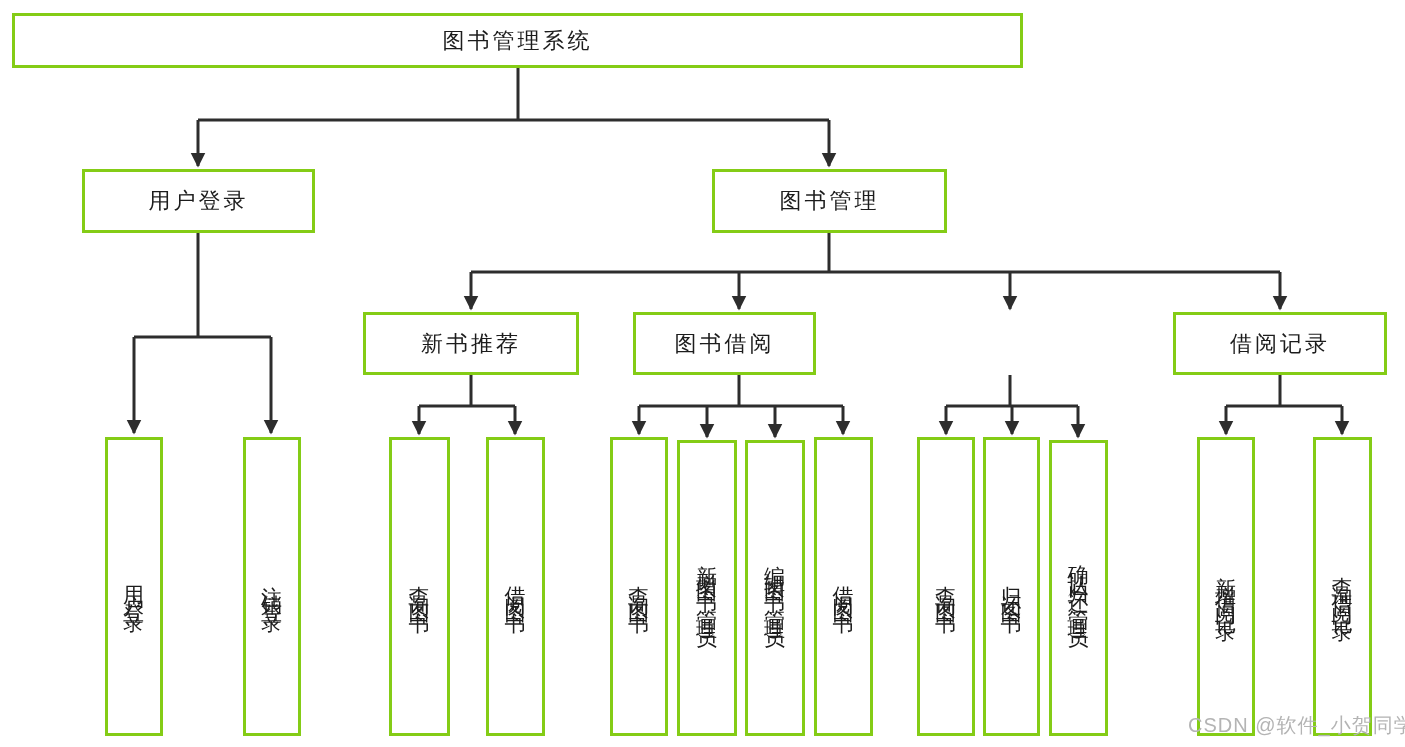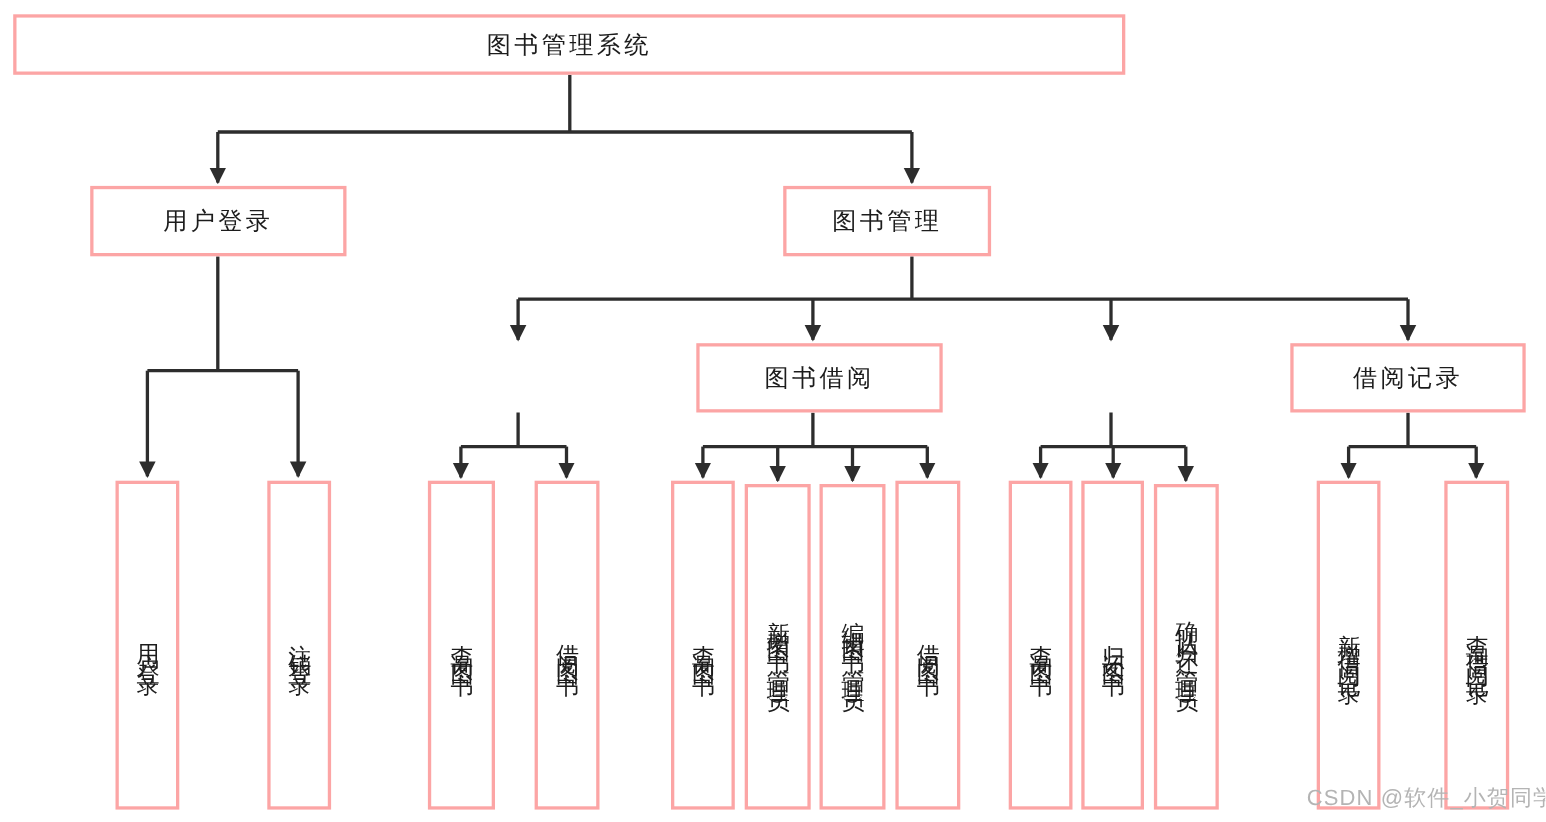--- a/index.html
+++ b/index.html
@@ -18,21 +18,21 @@
   .connectors {
     position: absolute;
     left: 0;
     top: 0;
     z-index: 1;
   }
   .node {
     position: absolute;
     box-sizing: border-box;
     background: #ffffff;
-    border: 3px solid #fca5a5;
+    border: 3px solid #84cc16;
     display: flex;
     align-items: center;
     justify-content: center;
     color: #1c1c1c;
     z-index: 2;
   }
   .node .hlabel {
     font-size: 22px;
     letter-spacing: 3px;
     white-space: nowrap;
@@ -96,25 +96,28 @@
     <path d="M1342 406 V434" fill="none" stroke="#2d2d2d" stroke-width="3" marker-end="url(#arrow)"></path>
   </svg>
 
   <div class="node" style="left:12px; top:13px; width:1011px; height:55px;">
     <span class="hlabel">图书管理系统</span>
   </div>
 
   <div class="node" style="left:82px; top:169px; width:233px; height:64px;">
     <span class="hlabel">用户登录</span>
   </div>
-  <div class="node" style="left:712px; top:169px; width:189px; height:64px;">
+  <div class="node" style="left:712px; top:169px; width:235px; height:64px;">
     <span class="hlabel">图书管理</span>
   </div>
 
-  <div class="node" style="left:633px; top:312px; width:224px; height:63px;">
+  <div class="node" style="left:363px; top:312px; width:216px; height:63px;">
+    <span class="hlabel">新书推荐</span>
+  </div>
+  <div class="node" style="left:633px; top:312px; width:183px; height:63px;">
     <span class="hlabel">图书借阅</span>
   </div>
   <div class="node" style="left:1173px; top:312px; width:214px; height:63px;">
     <span class="hlabel">借阅记录</span>
   </div>
 
   <div class="node" style="left:105px; top:437px; width:58px; height:299px;">
     <span class="vlabel">用户登录</span>
   </div>
   <div class="node" style="left:243px; top:437px; width:58px; height:299px;">

